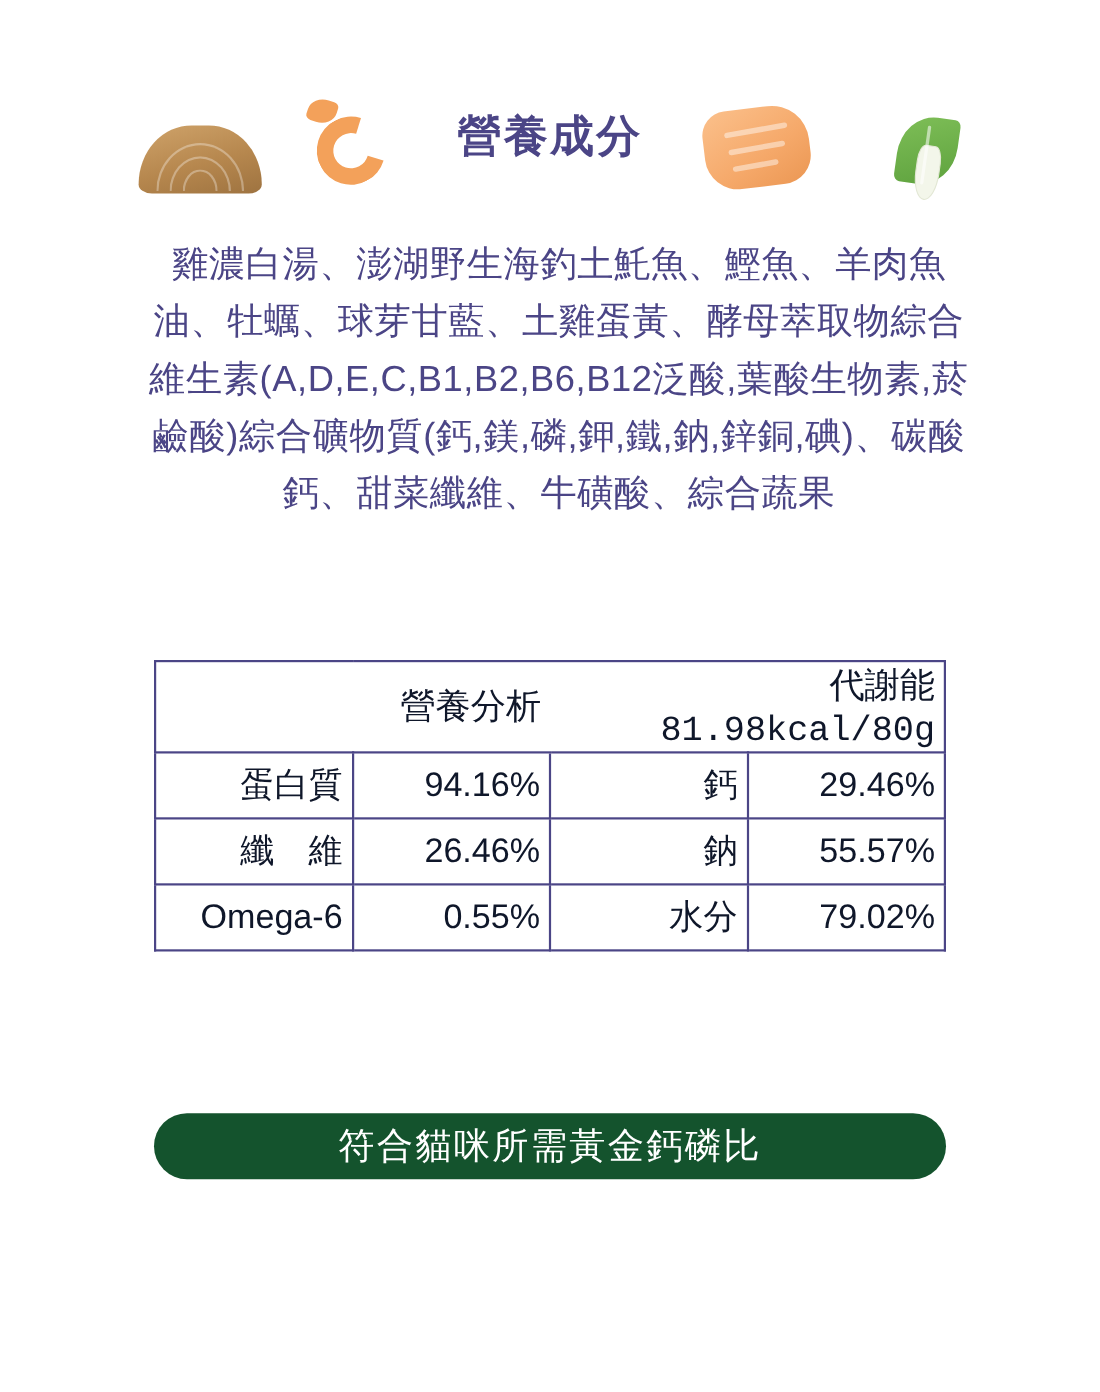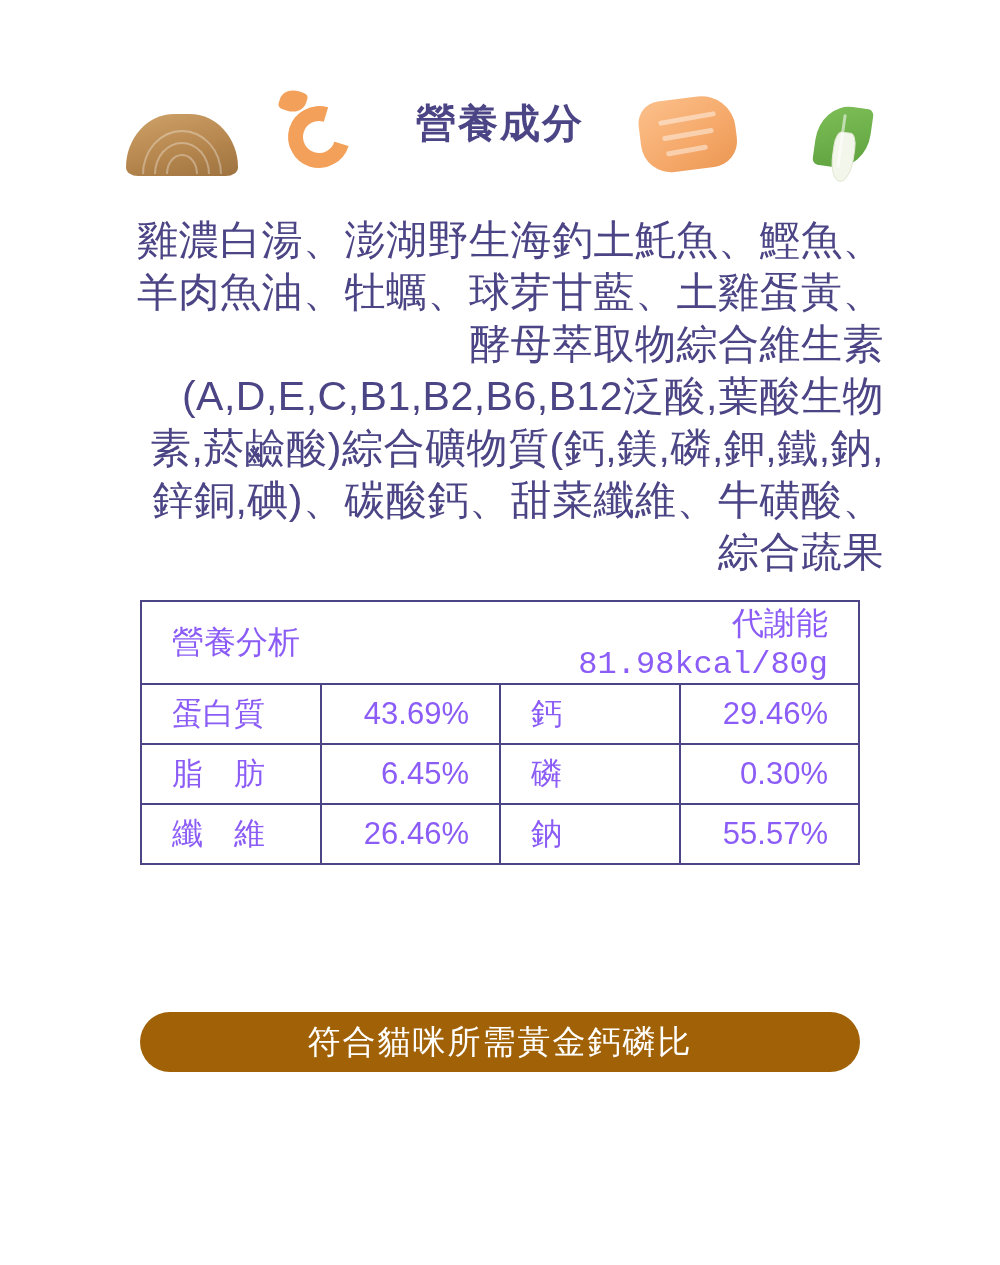--- a/index.html
+++ b/index.html
@@ -118,62 +118,63 @@
     border-radius: 2px;
     transform: rotate(8deg);
   }
 
   
   .ingredients {
     position: absolute;
     left: 132px;
     top: 214px;
     width: 752px;
-    font-size: 41px;
+    font-size: 33px;
     line-height: 52px;
     color: #4b4586;
     letter-spacing: 0.5px;
-    text-align: right;
+    text-align: center;
   }
 
   
   .table-wrap {
     position: absolute;
     left: 140px;
     top: 600px;
     width: 720px;
   }
   .ntable {
     width: 720px;
     border-collapse: collapse;
     table-layout: fixed;
   }
   .ntable td {
     border: 2px solid #4b4586;
     height: 60px;
     font-size: 31px;
-    color: #8b5cf6;
-    padding: 0 30px;
+    color: #0f172a;
+    padding: 0 8px;
     vertical-align: middle;
+    text-align: right;
   }
   .hdr-label { text-align: left; border-right: none !important; }
   .hdr-energy { text-align: right; border-left: none !important; font-family: Liberation Mono, monospace; }
   .c-label { text-align: left; width: 200px; margin-left: 36px; }
   .c-value { text-align: right; width: 160px; }
   .row-head td { height: 64px; font-size: 32px; }
   .ntable tr:first-child td { border-top: 2px solid #4b4586; }
 
   
   .pill {
     position: absolute;
     left: 140px;
     top: 1012px;
     width: 720px;
     height: 60px;
-    background: #a16207;
+    background: #14532d;
     border-radius: 30px;
     color: #ffffff;
     font-size: 33px;
     line-height: 60px;
     text-align: center;
     letter-spacing: 2px;
   }
 </style>
 </head>
 <body>
@@ -215,35 +216,35 @@
 
   <div class="table-wrap">
     <table class="ntable">
       <tbody>
         <tr class="row-head">
           <td class="hdr-label" colspan="2">營養分析</td>
           <td class="hdr-energy" colspan="2">代謝能 81.98kcal/80g</td>
         </tr>
         <tr>
           <td class="c-label">蛋白質</td>
-          <td class="c-value">43.69%</td>
+          <td class="c-value">94.16%</td>
           <td class="c-label">鈣</td>
           <td class="c-value">29.46%</td>
-        </tr>
-        <tr>
-          <td class="c-label">脂　肪</td>
-          <td class="c-value">6.45%</td>
-          <td class="c-label">磷</td>
-          <td class="c-value">0.30%</td>
         </tr>
         <tr>
           <td class="c-label">纖　維</td>
           <td class="c-value">26.46%</td>
           <td class="c-label">鈉</td>
           <td class="c-value">55.57%</td>
         </tr>
+        <tr>
+          <td class="c-label">Omega-6</td>
+          <td class="c-value">0.55%</td>
+          <td class="c-label">水分</td>
+          <td class="c-value">79.02%</td>
+        </tr>
       </tbody>
     </table>
   </div>
 
   <div class="pill">符合貓咪所需黃金鈣磷比</div>
 
 </div>
 
 </body></html>

